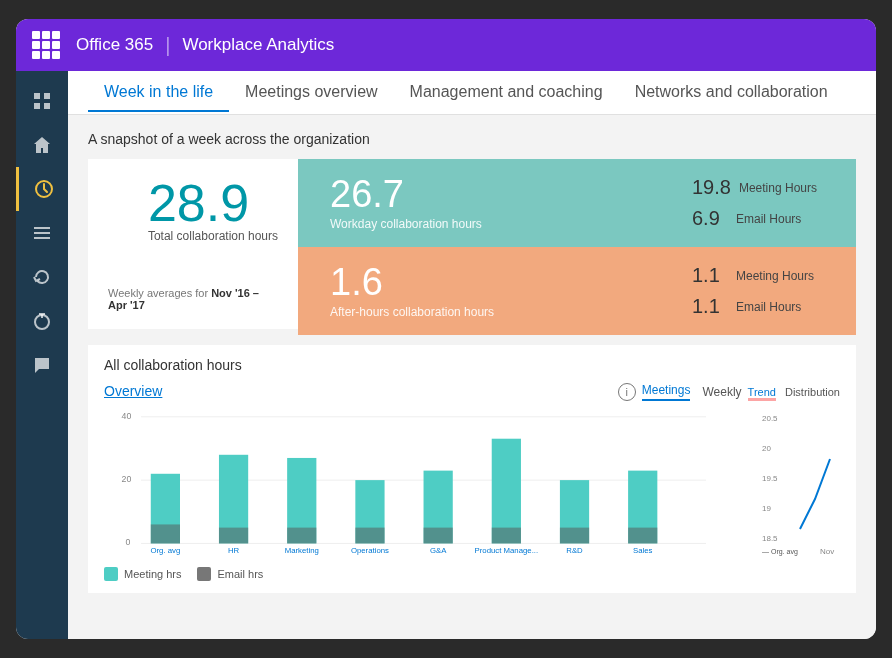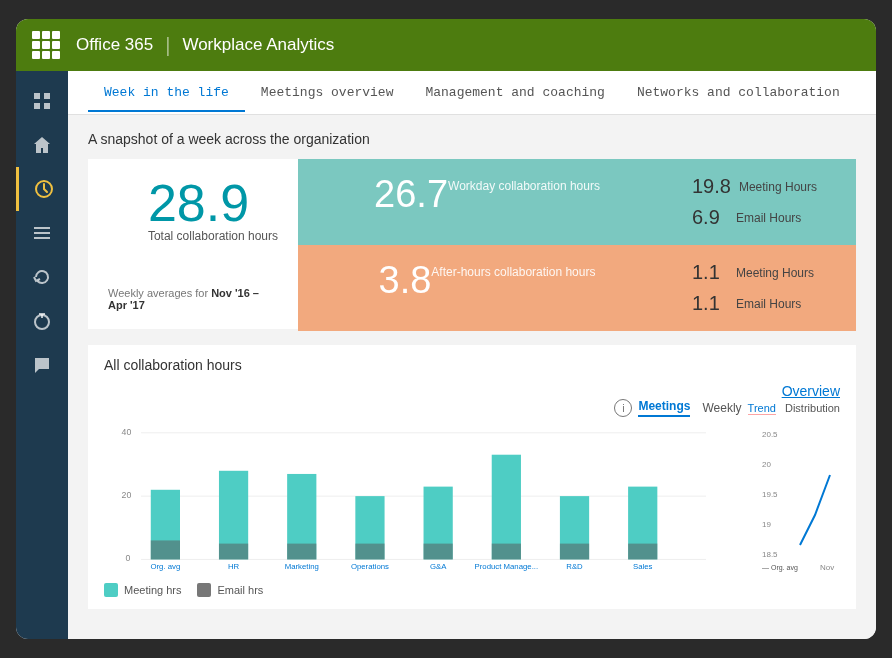--- a/index.html
+++ b/index.html
@@ -19,21 +19,21 @@
       background: #fff;
       border-radius: 12px;
       overflow: hidden;
       display: flex;
       flex-direction: column;
       position: relative;
     }
     
     .top-bar {
       height: 52px;
-      background: #4d7c0f;
+      background: #6d28d9;
       display: flex;
       align-items: center;
       padding: 0 16px;
       flex-shrink: 0;
     }
     .top-bar-grid-icon {
       width: 28px;
       height: 28px;
       display: grid;
       grid-template-columns: repeat(3,8px);
@@ -108,30 +108,29 @@
       background: #fff;
       display: flex;
       align-items: center;
       padding: 0 20px;
       border-bottom: 1px solid #e0e0e0;
       flex-shrink: 0;
       height: 44px;
     }
     .nav-tab {
       padding: 12px 16px;
-      font-size: 13px;
+      font-size: 16px;
       color: #555;
       cursor: pointer;
       white-space: nowrap;
       height: 37px;
       display: flex;
       align-items: center;
       border-bottom: 2px solid transparent;
       margin-bottom: -1px;
-      font-family: Liberation Mono, monospace;
     }
     .nav-tab.active {
       color: #0078d4;
       border-bottom: 2px solid #0078d4;
       font-weight: 500;
     }
     
     .page-body {
       flex: 1;
       overflow-y: auto;
@@ -193,20 +192,21 @@
     .kpi-bottom-section {
       background: #f2a97e;
       flex: 1;
       display: flex;
       align-items: stretch;
     }
     .kpi-center {
       flex: 1;
       padding: 16px 32px;
       display: flex;
+      flex-direction: column;
       justify-content: center;
     }
     .kpi-center-value {
       font-size: 38px;
       font-weight: 300;
       color: #fff;
       line-height: 1;
     }
     .kpi-center-label {
       font-size: 12px;
@@ -238,39 +238,38 @@
     }
     
     .chart-section {
       background: #fff;
       padding: 12px 16px;
       flex: 1;
     }
     .chart-header {
       display: flex;
       justify-content: space-between;
-      align-items: flex-end;
+      align-items: flex-start;
       margin-bottom: 8px;
-      flex-direction: column;
     }
     .chart-title {
       font-size: 14px;
       color: #0078d4;
       text-decoration: underline;
       cursor: pointer;
     }
     .chart-tabs-right {
       display: flex;
       align-items: center;
       gap: 12px;
       font-size: 12px;
     }
     .chart-tab-label {
       color: #0078d4;
-      font-weight: 700;
+      font-weight: 400;
       border-bottom: 2px solid #0078d4;
       padding-bottom: 2px;
       cursor: pointer;
     }
     .chart-tab-label2 {
       color: #555;
       cursor: pointer;
     }
     .chart-sub-tabs {
       font-size: 11px;
@@ -441,21 +440,21 @@
                 </div>
                 <div class="kpi-stat-row">
                   <span class="kpi-stat-value">6.9</span>
                   <span class="kpi-stat-label">Email Hours</span>
                 </div>
               </div>
             </div>
 
             <div class="kpi-bottom-section">
               <div class="kpi-center">
-                <div class="kpi-center-value">3.8</div>
+                <div class="kpi-center-value">1.6</div>
                 <div class="kpi-center-label">After-hours collaboration hours</div>
               </div>
               <div class="kpi-side-stats">
                 <div class="kpi-stat-row">
                   <span class="kpi-stat-value">1.1</span>
                   <span class="kpi-stat-label">Meeting Hours</span>
                 </div>
                 <div class="kpi-stat-row">
                   <span class="kpi-stat-value">1.1</span>
                   <span class="kpi-stat-label">Email Hours</span>
@@ -469,21 +468,21 @@
           <div class="all-collab-title">All collaboration hours</div>
           <div class="chart-header">
             <span class="chart-title">Overview</span>
             <div style="display:flex;align-items:center;gap:6px;">
               <div class="info-icon">i</div>
               <div class="chart-tabs-right">
                 <span class="chart-tab-label">Meetings</span>
                 <span class="chart-tab-label2">Weekly</span>
               </div>
               <div class="chart-sub-tabs">
-                <span style="color:#0078d4;border-bottom:1px solid #fca5a5;cursor:pointer;margin-right:6px;">Trend</span>
+                <span style="color:#0078d4;border-bottom:3px solid #fca5a5;cursor:pointer;margin-right:6px;">Trend</span>
                 <span style="cursor:pointer;">Distribution</span>
               </div>
             </div>
           </div>
 
           <div class="chart-area">
             <div class="bar-chart-container">
               <svg class="bar-chart-svg" viewBox="0 0 620 150">
 
                 <text x="18" y="10" font-size="9" fill="#888">40</text>

